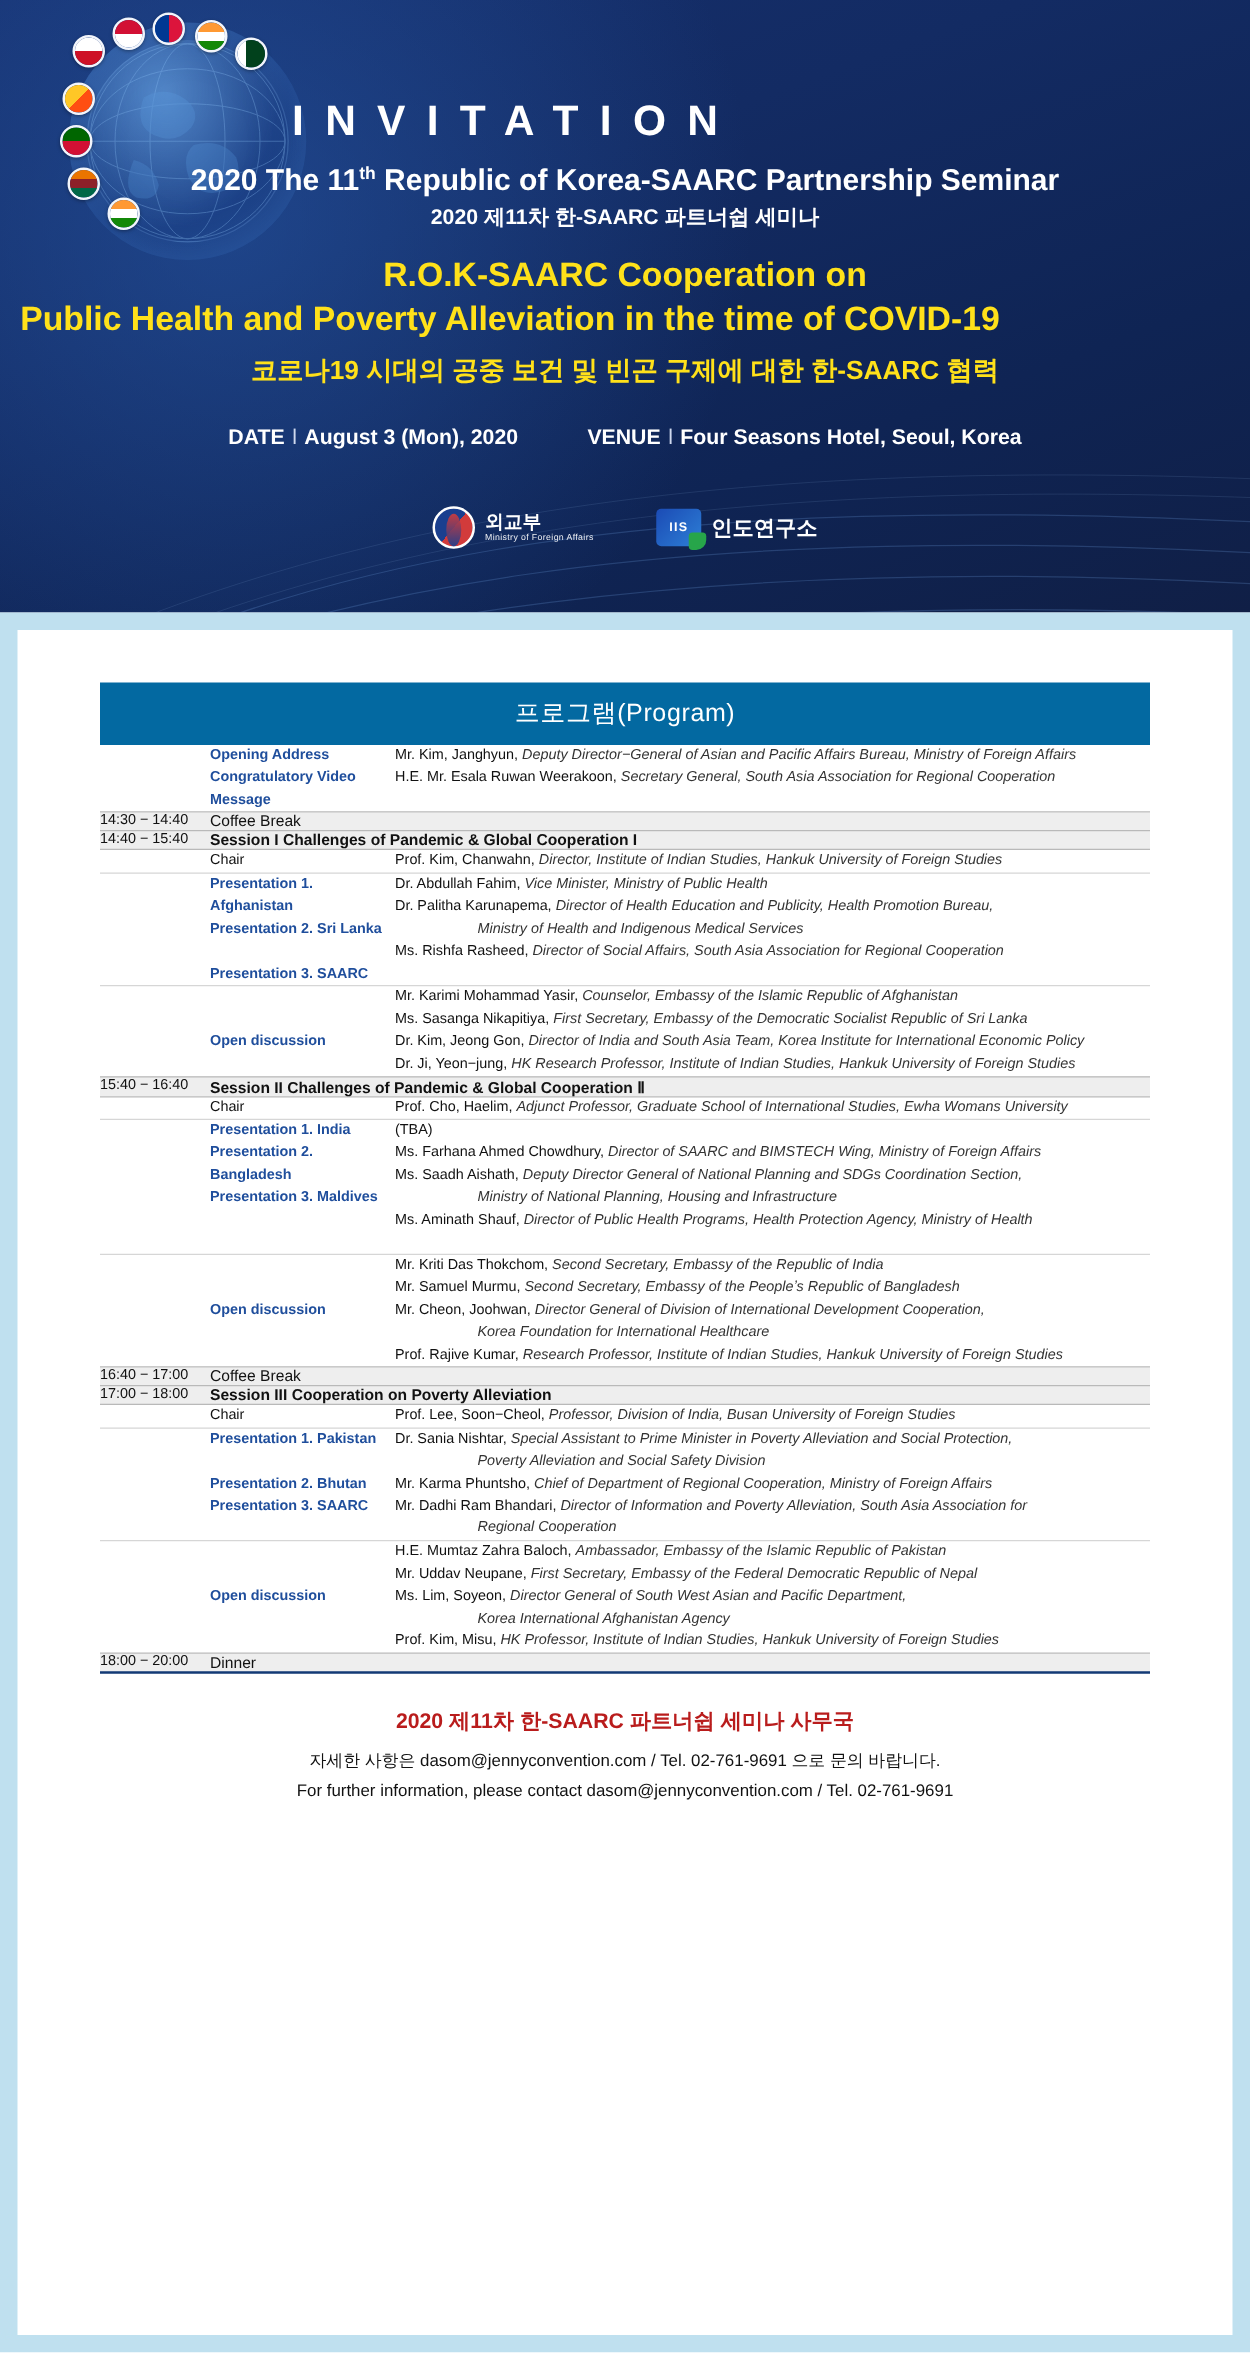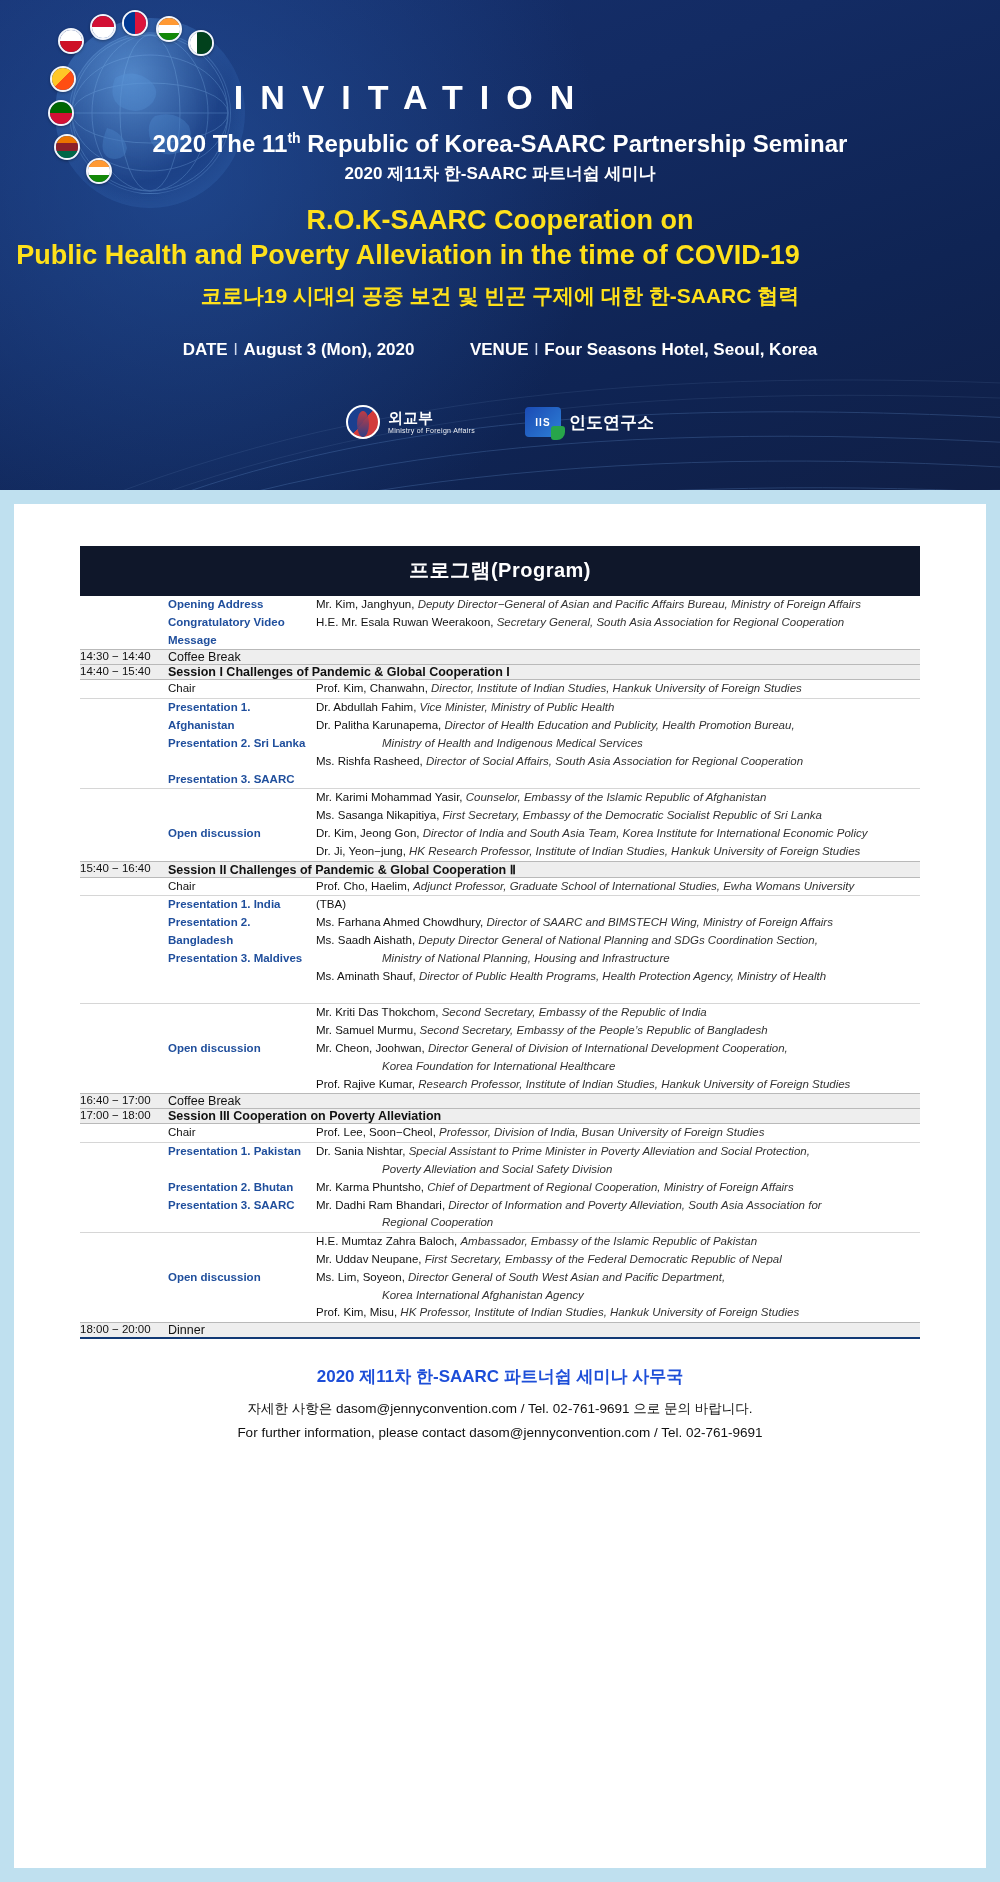--- a/index.html
+++ b/index.html
@@ -115,22 +115,22 @@
   .body-wrap {
     position:absolute; top:490px; left:0; width:1000px; height:1392px;
     background:#bfe0ef;
     padding:14px;
   }
   .sheet {
     width:972px; height:1364px; background:#fff;
     padding:42px 66px 0 66px;
   }
   .prog-header {
-    background:#0f172a; color:#fff; text-align:center;
-    font-size:20px; font-weight:bold; padding:11px 0 12px 0;
+    background:#0369a1; color:#fff; text-align:center;
+    font-size:20px; font-weight:normal; padding:11px 0 12px 0;
     letter-spacing:.5px;
   }
 
   table.prog { width:100%; border-collapse:collapse; table-layout:fixed; }
   table.prog td { vertical-align:top; padding:0; }
   .col-time { width:88px; }
   .col-role { width:148px; }
 
   .rowline { border-bottom:1px solid #b9b9b9; }
   .rowline-light { border-bottom:1px solid #d6d6d6; }
@@ -147,21 +147,21 @@
   .role { font-size:11.5px; color:#1f4e9c; font-weight:bold; line-height:1.55; }
   .role.neutral { color:#111; font-weight:normal; }
   .detail { font-size:11.5px; color:#111; line-height:1.55; padding-left:4px; }
   .detail .i { font-style:italic; color:#333; }
   .detail .indent { display:inline-block; padding-left:66px; }
   .nm { white-space:nowrap; }
 
   .footer {
     margin-top:26px; text-align:center;
   }
-  .f-title { font-size:17px; font-weight:bold; color:#1d4ed8; }
+  .f-title { font-size:17px; font-weight:bold; color:#b91c1c; }
   .f-line { font-size:13.5px; color:#111; margin-top:10px; line-height:1.6; }
 </style>
 </head>
 <body>
 
 <div class="page">
 
   <div class="hero">
 
     <svg class="arcs" viewBox="0 0 1000 420" preserveAspectRatio="none">

